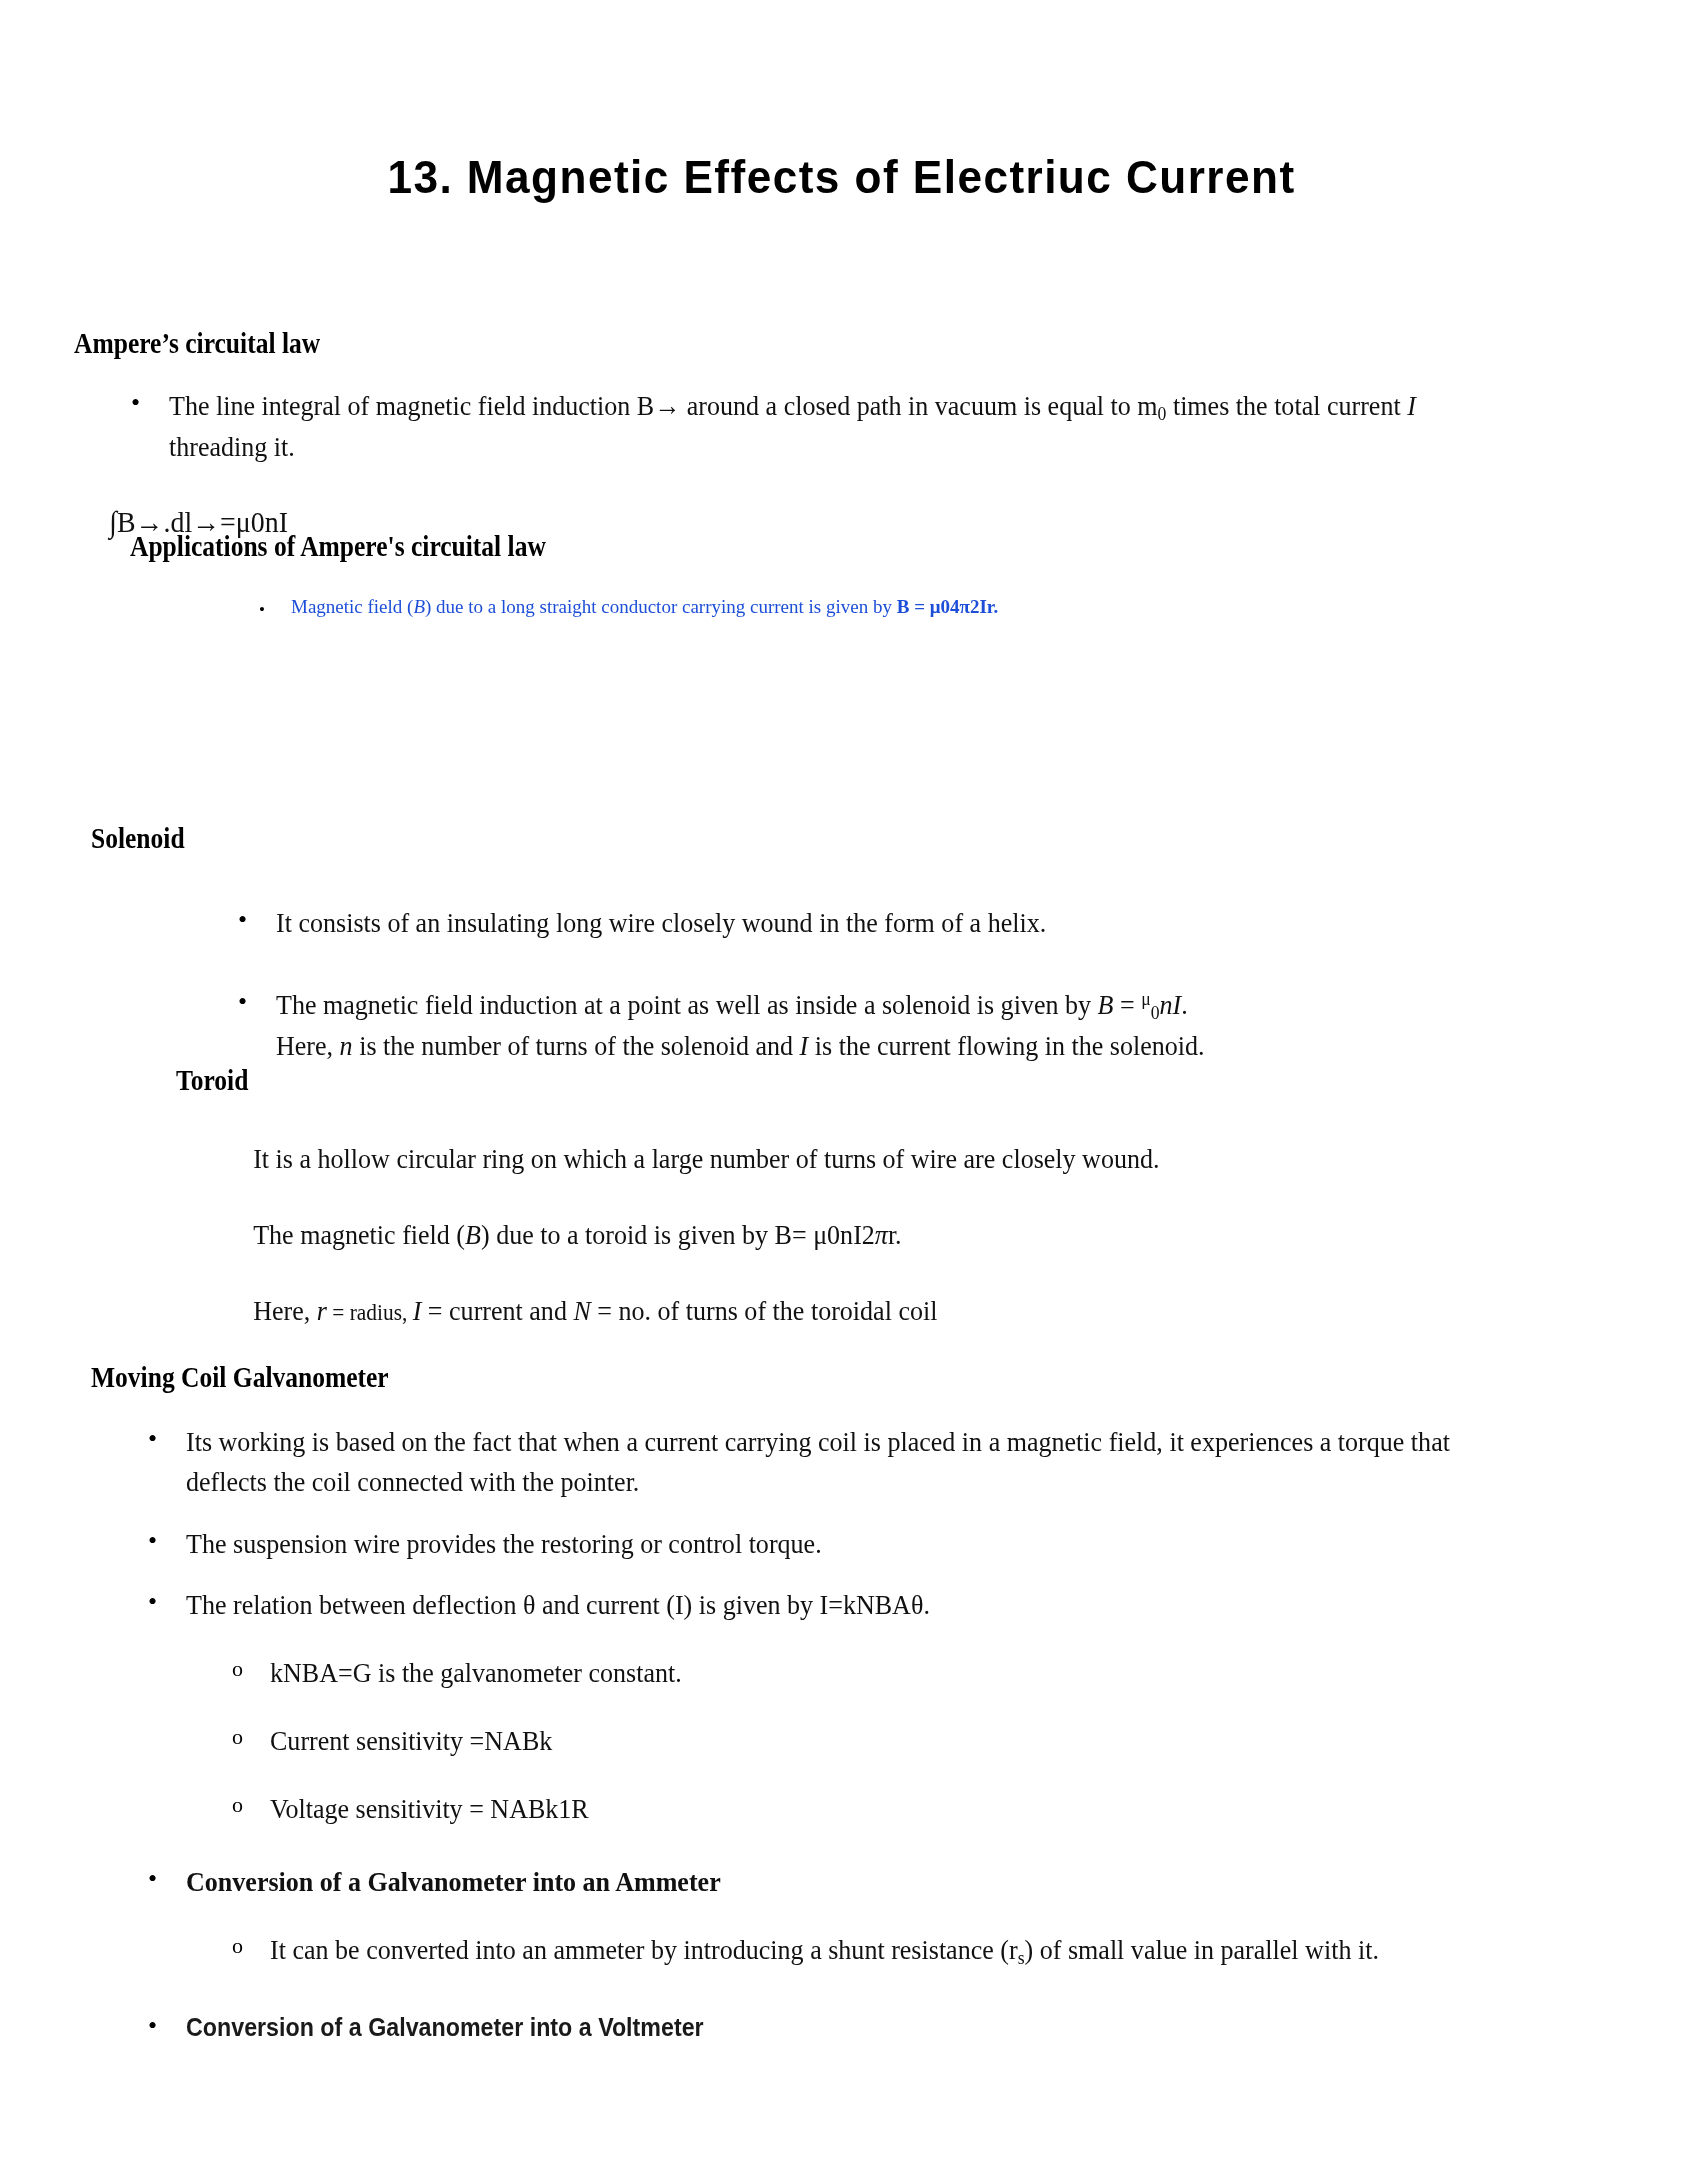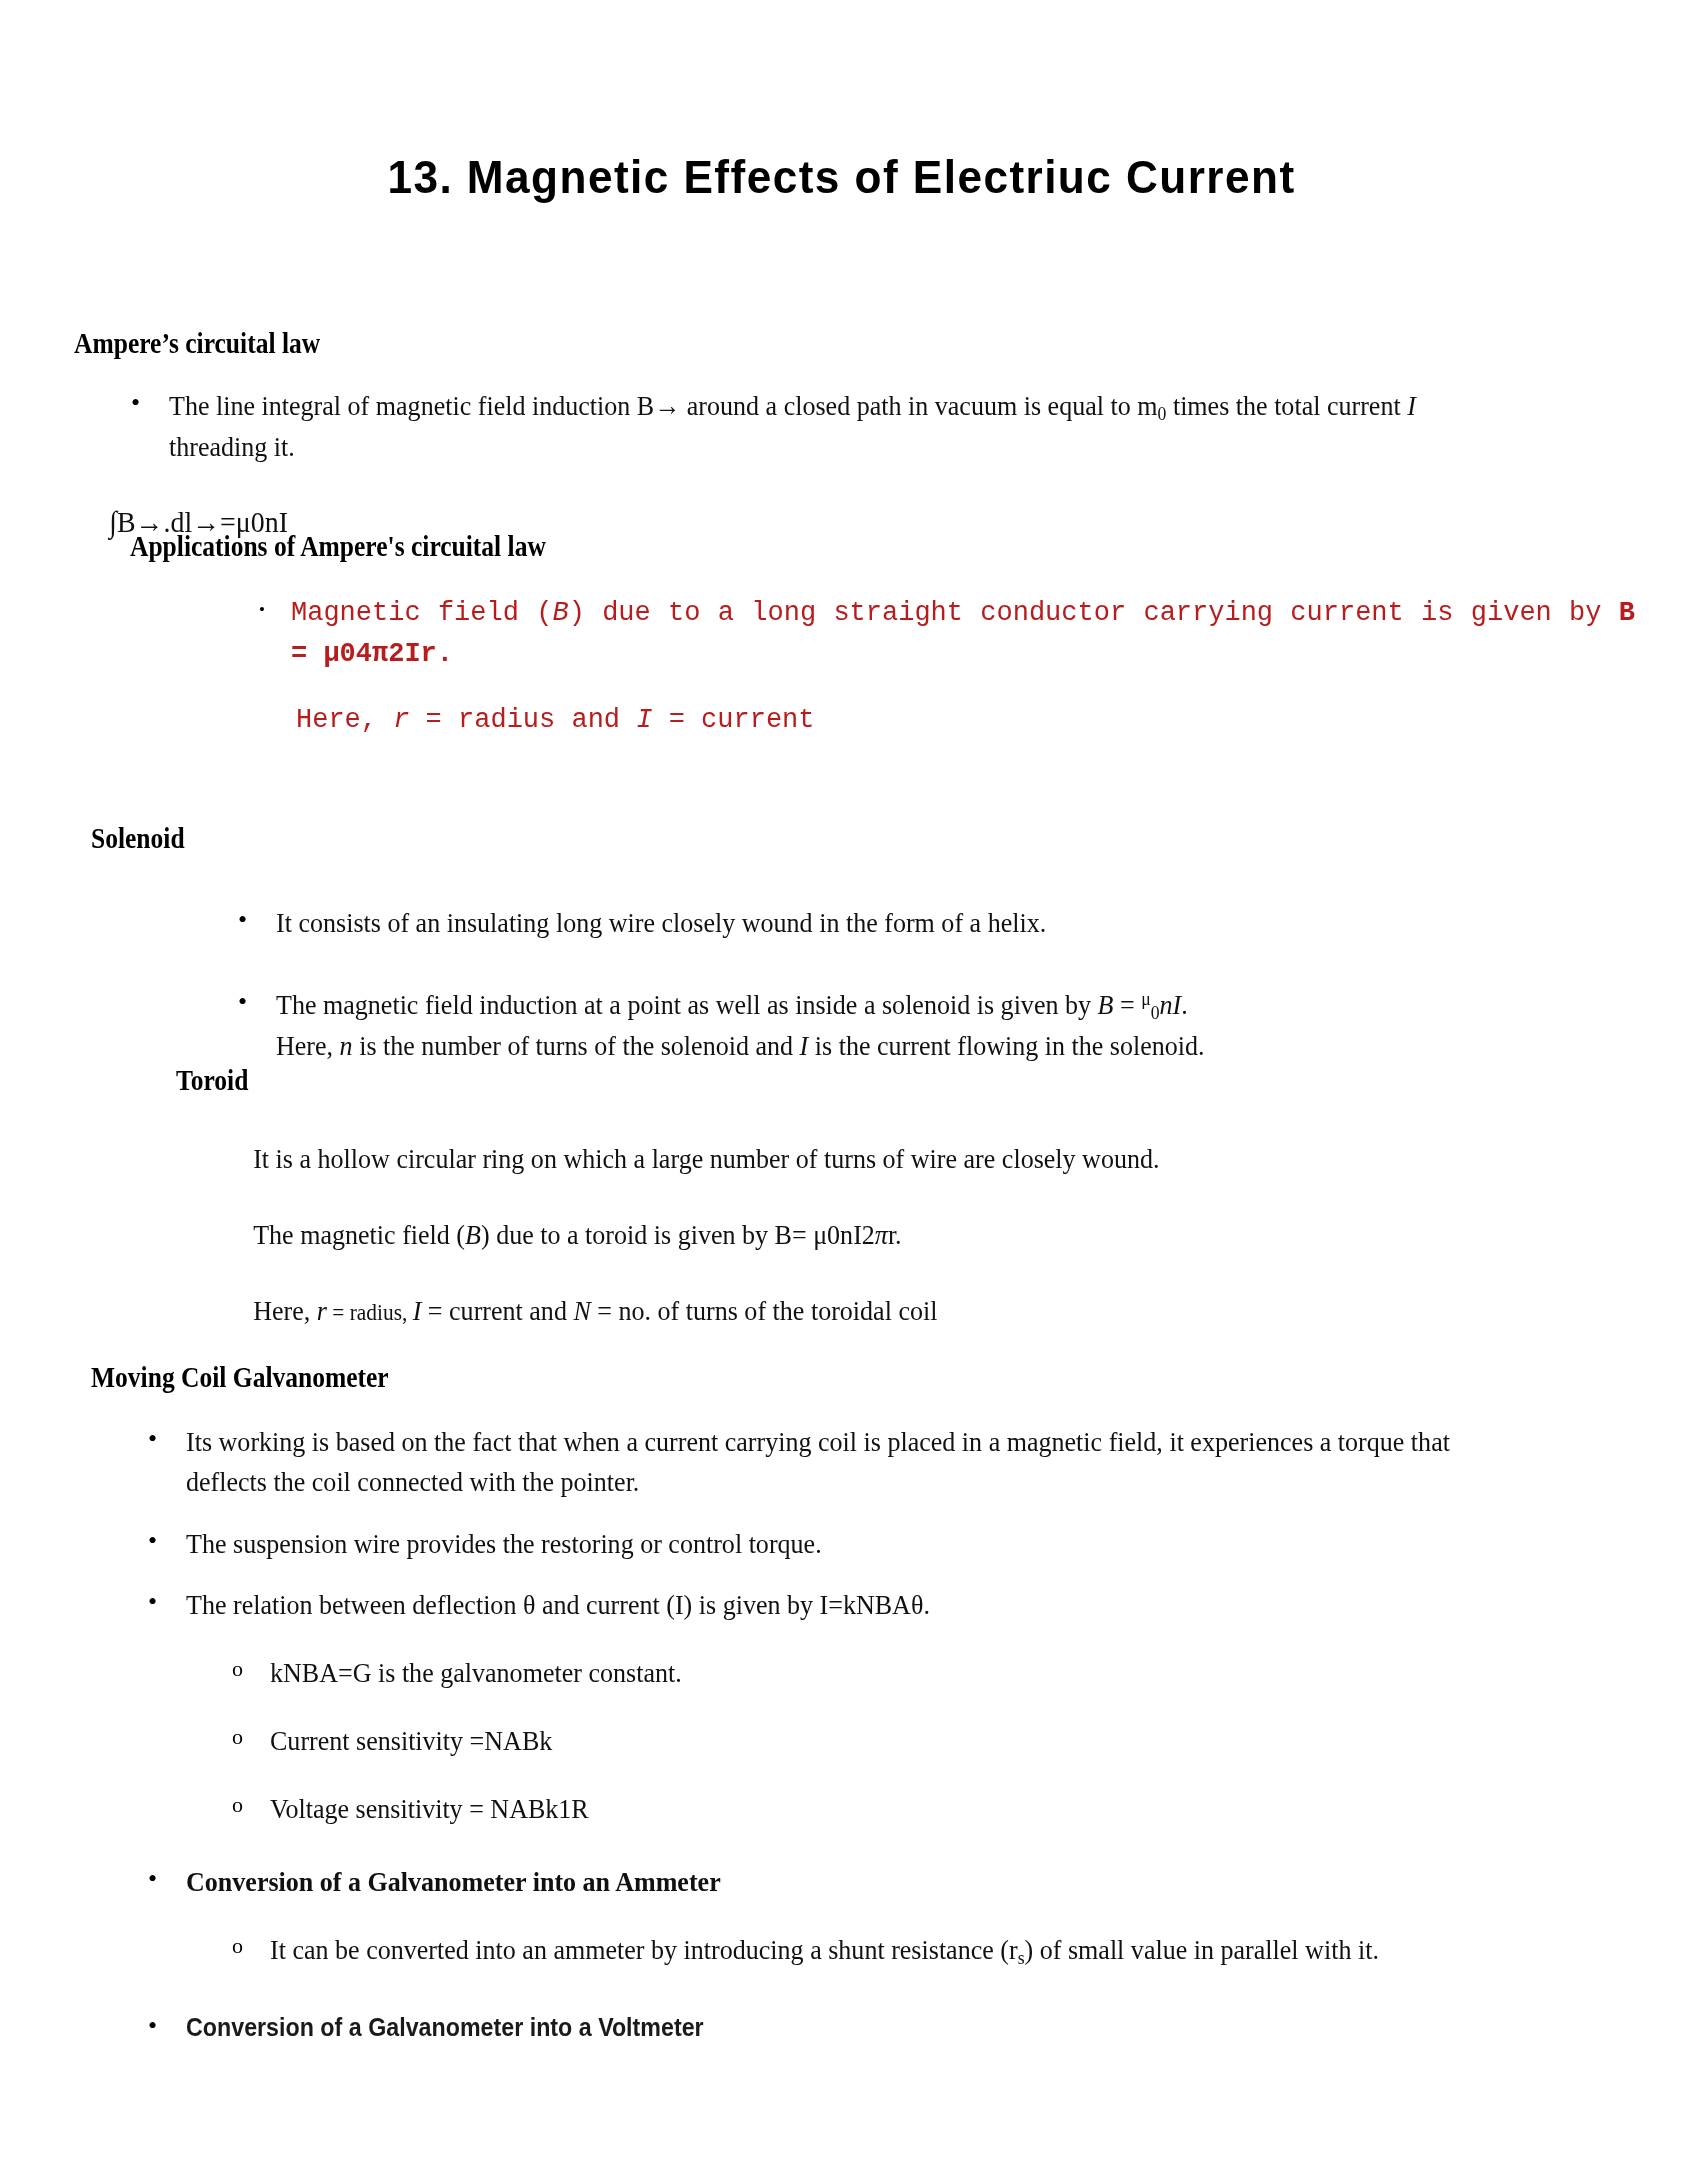--- a/index.html
+++ b/index.html
@@ -55,24 +55,24 @@
     font-family: "Liberation Serif", serif;
     font-size: 28px;
     line-height: 1.42;
     color: #111;
     transform: scaleX(0.93);
     transform-origin: left top;
   }
 
   
   .sans {
-    font-family: Liberation Mono, monospace;
-    font-size: 27px;
+    font-family: Liberation Serif, serif;
+    font-size: 19px;
     line-height: 1.5;
-    color: #b91c1c;
+    color: #1d4ed8;
   }
   .sans-cond {
     font-family: "Liberation Sans", sans-serif;
     font-size: 27px;
     line-height: 1.5;
     color: #1a1a1a;
     transform: scaleX(0.93);
     transform-origin: left top;
   }
 
@@ -132,23 +132,20 @@
 
     <div class="sec-head">Applications of Ampere's circuital law</div>
 
     <div class="row" style="margin-top:30px; padding-left:129px;">
       <span class="bullet b-small" style="width:32px;">•</span>
       <span class="btxt sans justified" style="width:1346px;">
         <span>Magnetic field (</span><i>B</i><span>) due to a long straight conductor carrying current is given by </span><b>B = μ04π2Ir.</b>
       </span>
     </div>
 
-    <div class="sans" style="margin-top:26px; padding-left:166px;">
-      <span>Here, </span><i>r</i><span> = radius and </span><i>I</i><span> = current</span>
-    </div>
   </div>
 
   <div class="blk" style="left:91px; top:822px; width:1505px;">
 
     <div class="sec-head">Solenoid</div>
 
     <div class="row" style="margin-top:48px; padding-left:147px;">
       <span class="bullet b-disc" style="width:38px;">•</span>
       <span class="btxt serif" style="width:1267px;">It consists of an insulating long wire closely wound in the form of a helix.</span>
     </div>

